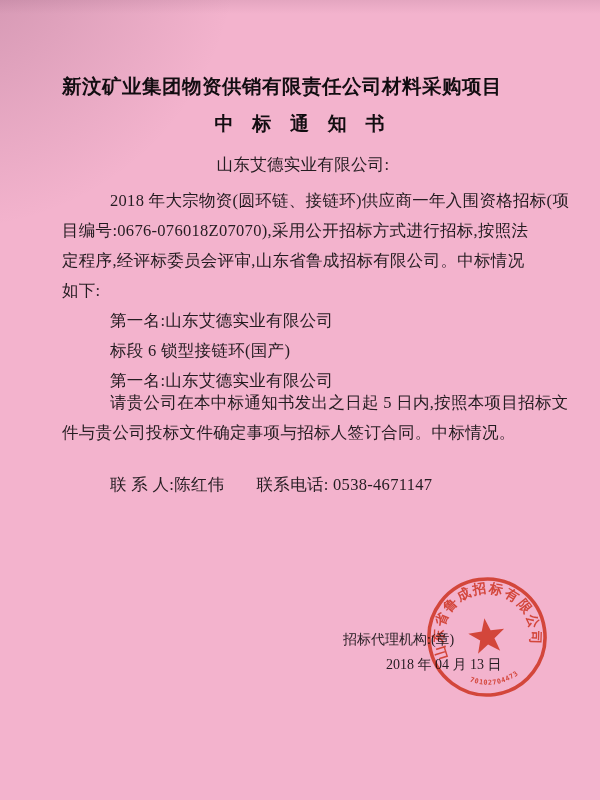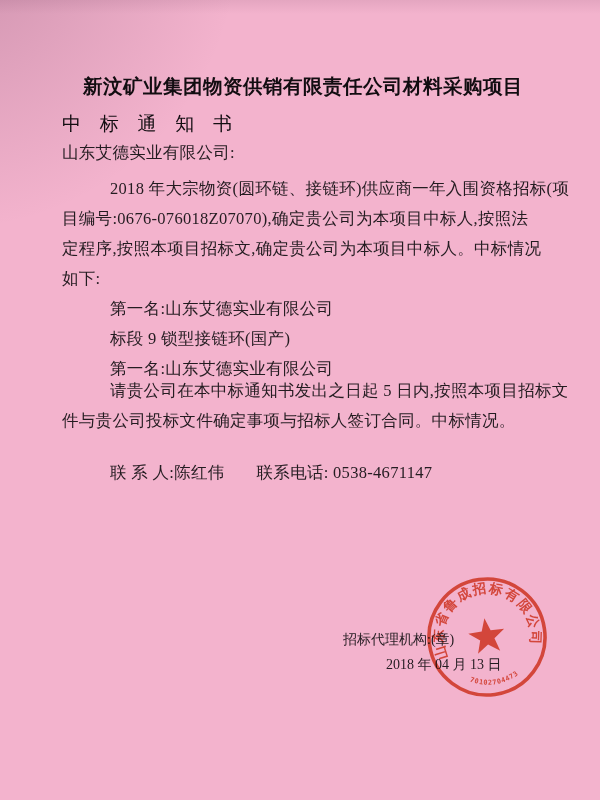--- a/index.html
+++ b/index.html
@@ -20,34 +20,35 @@
     left:62px; top:74px;
     width:482px;
     font-size:16.5px;
     line-height:30px;
     letter-spacing:0.3px;
   }
   .title1{
     font-size:19.5px;
     font-weight:bold;
     color:#120d11;
-    text-align:center;
     letter-spacing:0.5px;
     line-height:26px;
     margin-bottom:11px;
     white-space:nowrap;
   }
   .title2{
     font-size:19px;
-    font-weight:normal;
+    font-weight:bold;
     color:#120d11;
+    text-align:center;
     letter-spacing:7px;
     line-height:26px;
+    margin-bottom:12px;
   }
-  .salutation{line-height:31px;}
+  .salutation{line-height:31px;text-align:center;}
   .para{margin-top:6px;}
   .line{white-space:nowrap;}
   .indent{padding-left:48px;}
   .para2{margin-top:-8px;}
   .contact{margin-top:22px;padding-left:48px;white-space:nowrap;}
   .contact .gap{display:inline-block;width:32px;}
   .footer-agency{
     position:absolute; left:343px; top:629px;
     font-size:14px; line-height:22px; white-space:nowrap;
     font-family:"Liberation Serif","DejaVu Serif",serif;
@@ -85,28 +86,28 @@
 <div class="page">
 
   <div class="content">
     <div class="title1">新汶矿业集团物资供销有限责任公司材料采购项目</div>
     <div class="title2">中 标 通 知 书</div>
 
     <div class="salutation">山东艾德实业有限公司:</div>
 
     <div class="para">
       <div class="line indent">2018 年大宗物资(圆环链、接链环)供应商一年入围资格招标(项</div>
-      <div class="line">目编号:0676-076018Z07070),确定贵公司为本项目中标人,按照法</div>
-      <div class="line">定程序,按照本项目招标文,确定贵公司为本项目中标人。中标情况</div>
+      <div class="line">目编号:0676-076018Z07070),采用公开招标方式进行招标,按照法</div>
+      <div class="line">定程序,经评标委员会评审,山东省鲁成招标有限公司。中标情况</div>
       <div class="line">如下:</div>
     </div>
 
     <div class="awards">
       <div class="line indent">第一名:山东艾德实业有限公司</div>
-      <div class="line indent">标段 9 锁型接链环(国产)</div>
+      <div class="line indent">标段 6 锁型接链环(国产)</div>
       <div class="line indent">第一名:山东艾德实业有限公司</div>
     </div>
 
     <div class="para para2">
       <div class="line indent">请贵公司在本中标通知书发出之日起 5 日内,按照本项目招标文</div>
       <div class="line">件与贵公司投标文件确定事项与招标人签订合同。中标情况。</div>
     </div>
 
     <div class="contact">
       <span>联 系 人:陈红伟</span><span class="gap"></span><span>联系电话: 0538-4671147</span>

